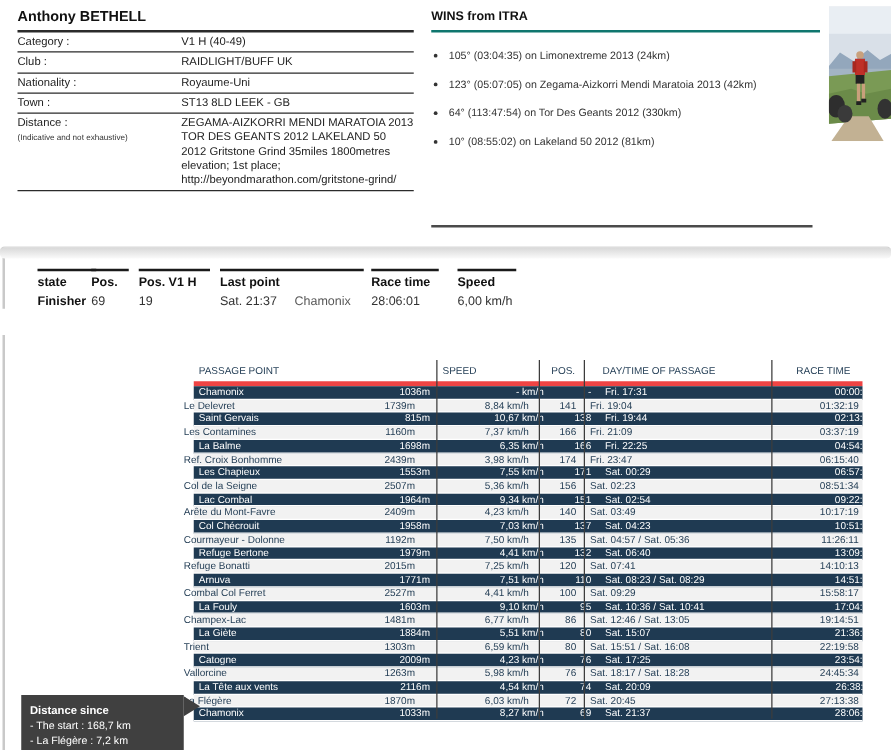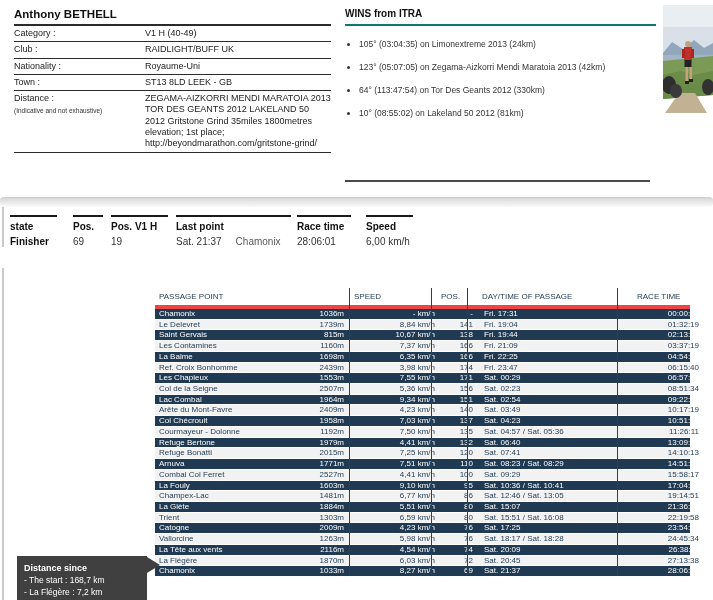--- a/index.html
+++ b/index.html
@@ -52,21 +52,21 @@
   .phead{display:flex;height:17px;line-height:17px;font-weight:normal;color:var(--row-dark);
     border-bottom:4px solid #ef4444;}
   .c-point{width:194px;flex:none;display:flex;}
   .c-speed{width:82px;flex:none;}
   .c-pos{width:36px;flex:none;}
   .c-day{width:150px;flex:none;}
   .c-rt{width:73px;flex:none;}
   .hl{padding-left:5px;text-align:left;}
   .prow{display:flex;height:9.72px;line-height:9.72px;border-bottom:1px solid #fff;}
   .prow.dark{background:var(--row-dark);color:#fff;}
-  .prow.light{background:var(--row-light);color:var(--row-dark);}
+  .prow.light{background:var(--row-light);color:var(--row-dark);justify-content:flex-end;}
   .pt-name{flex:1;padding-left:4px;white-space:nowrap;overflow:hidden;}
   .pt-elev{width:62px;flex:none;text-align:right;padding-right:5px;}
   .cell-r{text-align:right;}
   .c-speed.cell-r{padding-right:8px;width:74px;margin-left:12px;}
   .c-pos.cell-r{padding-right:6px;width:30px;}
   .c-day.cell-l{padding-left:5px;width:145px;white-space:nowrap;}
   .c-rt.cell-r{padding-right:3px;width:70px;}
   .vline{position:absolute;top:0;height:287px;width:1px;background:#3c3c3c;}
   .vl1{left:194px;} .vl2{left:276px;} .vl3{left:312px;} .vl4{left:462px;}
 
@@ -144,21 +144,21 @@
       <rect x="22.5" y="62" width="2.6" height="14" fill="#c9a07c"></rect>
       <rect x="26.5" y="62" width="2.6" height="12" fill="#c9a07c"></rect>
       <rect x="22" y="76" width="4" height="3" fill="#222222"></rect>
       <rect x="26" y="74" width="4" height="3" fill="#222222"></rect>
     </svg>
   </div>
 
   <div class="band"></div>
 
   <div>
-    <div class="sumcol" style="left:10px;width:47px;">
+    <div class="sumcol" style="left:30px;width:47px;">
       <div class="shead">state</div>
       <div class="sval bold">Finisher</div>
     </div>
     <div class="sumcol" style="left:73px;width:30px;">
       <div class="shead">Pos.</div>
       <div class="sval">69</div>
     </div>
     <div class="sumcol" style="left:111px;width:57px;">
       <div class="shead">Pos. V1 H</div>
       <div class="sval">19</div>

